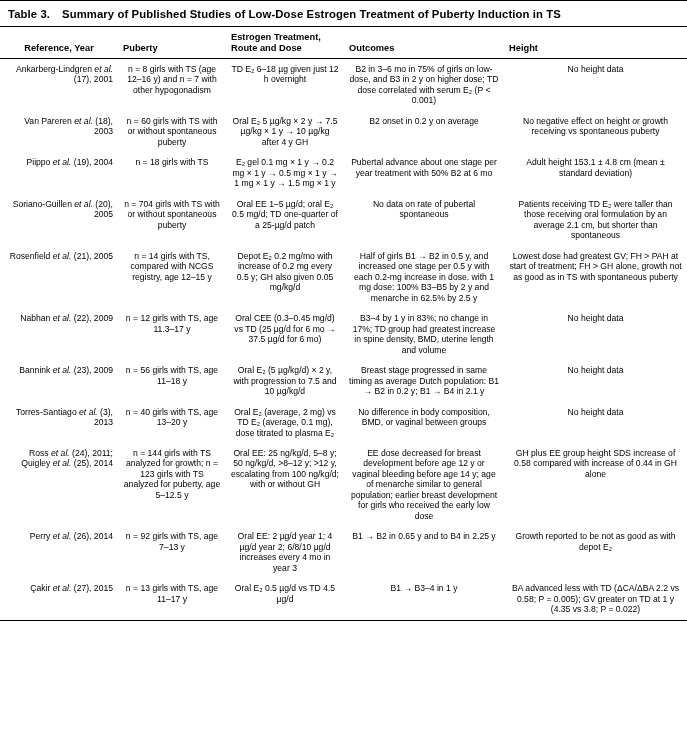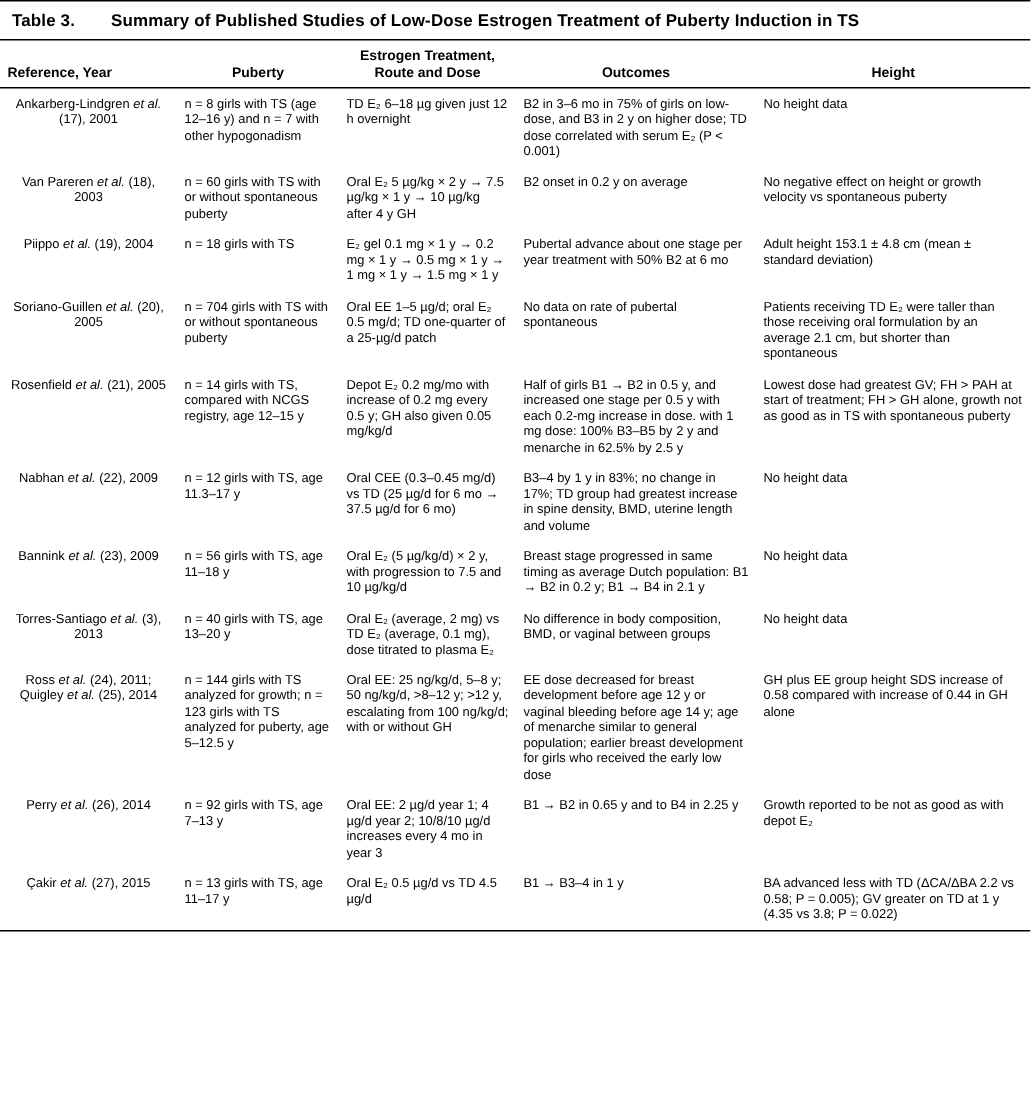--- a/index.html
+++ b/index.html
@@ -22,61 +22,61 @@
     padding: 0;
   }
   .table-title {
     font-family: "Liberation Sans", sans-serif;
     font-size: 11.3px;
     font-weight: bold;
     padding: 7px 8px 6px 8px;
     letter-spacing: 0.1px;
   }
   .table-title .tnum {
-    margin-right: 24px;
+    margin-right: 12px;
   }
   table.maintable {
     width: 100%;
     border-collapse: collapse;
     table-layout: fixed;
   }
   .rule-top {
     border-top: 1.6px solid #000;
   }
   .rule-head {
     border-bottom: 0.9px solid #000;
   }
   .rule-bottom {
     border-bottom: 1.6px solid #000;
     margin-left: 15px;
   }
   thead th {
     font-family: "Liberation Sans", sans-serif;
     font-size: 9.3px;
     font-weight: bold;
-    text-align: center;
+    text-align: left;
     vertical-align: bottom;
     padding: 5px 5px 4px 5px;
     line-height: 1.18;
   }
   thead th.left {
-    text-align: left;
+    text-align: center;
   }
   tbody td {
     font-family: "Liberation Sans", sans-serif;
     font-size: 8.6px;
     vertical-align: top;
     line-height: 1.22;
     padding: 5px 5px 5px 5px;
   }
   tbody td.ref {
-    text-align: center;
+    text-align: right;
   }
   tbody td.center {
-    text-align: left;
+    text-align: center;
   }
   .it {
     font-style: italic;
   }
   
   col.c-ref { width: 118px; }
   col.c-sub { width: 108px; }
   col.c-est { width: 118px; }
   col.c-out { width: 160px; }
   col.c-hei { width: 183px; }
@@ -113,21 +113,21 @@
           <td class="center">n = 8 girls with TS (age 12–16 y) and n = 7 with other hypogonadism</td>
           <td class="center">TD E₂ 6–18 µg given just 12 h overnight</td>
           <td class="center">B2 in 3–6 mo in 75% of girls on low-dose, and B3 in 2 y on higher dose; TD dose correlated with serum E₂ (P &lt; 0.001)</td>
           <td class="center">No height data</td>
         </tr>
         <tr>
           <td class="ref">Van Pareren <span class="it">et al.</span> (18), 2003</td>
           <td class="center">n = 60 girls with TS with or without spontaneous puberty</td>
           <td class="center">Oral E₂ 5 µg/kg × 2 y → 7.5 µg/kg × 1 y → 10 µg/kg after 4 y GH</td>
           <td class="center">B2 onset in 0.2 y on average</td>
-          <td class="center">No negative effect on height or growth velocity vs spontaneous puberty</td>
+          <td class="center">No negative effect on height or growth receiving vs spontaneous puberty</td>
         </tr>
         <tr>
           <td class="ref">Piippo <span class="it">et al.</span> (19), 2004</td>
           <td class="center">n = 18 girls with TS</td>
           <td class="center">E₂ gel 0.1 mg × 1 y → 0.2 mg × 1 y → 0.5 mg × 1 y → 1 mg × 1 y → 1.5 mg × 1 y</td>
           <td class="center">Pubertal advance about one stage per year treatment with 50% B2 at 6 mo</td>
           <td class="center">Adult height 153.1 ± 4.8 cm (mean ± standard deviation)</td>
         </tr>
         <tr>
           <td class="ref">Soriano-Guillen <span class="it">et al.</span> (20), 2005</td>
@@ -167,21 +167,21 @@
         <tr>
           <td class="ref">Ross <span class="it">et al.</span> (24), 2011; Quigley <span class="it">et al.</span> (25), 2014</td>
           <td class="center">n = 144 girls with TS analyzed for growth; n = 123 girls with TS analyzed for puberty, age 5–12.5 y</td>
           <td class="center">Oral EE: 25 ng/kg/d, 5–8 y; 50 ng/kg/d, &gt;8–12 y; &gt;12 y, escalating from 100 ng/kg/d; with or without GH</td>
           <td class="center">EE dose decreased for breast development before age 12 y or vaginal bleeding before age 14 y; age of menarche similar to general population; earlier breast development for girls who received the early low dose</td>
           <td class="center">GH plus EE group height SDS increase of 0.58 compared with increase of 0.44 in GH alone</td>
         </tr>
         <tr>
           <td class="ref">Perry <span class="it">et al.</span> (26), 2014</td>
           <td class="center">n = 92 girls with TS, age 7–13 y</td>
-          <td class="center">Oral EE: 2 µg/d year 1; 4 µg/d year 2; 10/8/10 µg/d increases every 4 mo in year 3</td>
+          <td class="center">Oral EE: 2 µg/d year 1; 4 µg/d year 2; 6/8/10 µg/d increases every 4 mo in year 3</td>
           <td class="center">B1 → B2 in 0.65 y and to B4 in 2.25 y</td>
           <td class="center">Growth reported to be not as good as with depot E₂</td>
         </tr>
         <tr class="rule-bottom">
           <td class="ref">Çakir <span class="it">et al.</span> (27), 2015</td>
           <td class="center">n = 13 girls with TS, age 11–17 y</td>
           <td class="center">Oral E₂ 0.5 µg/d vs TD 4.5 µg/d</td>
           <td class="center">B1 → B3–4 in 1 y</td>
           <td class="center">BA advanced less with TD (ΔCA/ΔBA 2.2 vs 0.58; P = 0.005); GV greater on TD at 1 y (4.35 vs 3.8; P = 0.022)</td>
         </tr>

